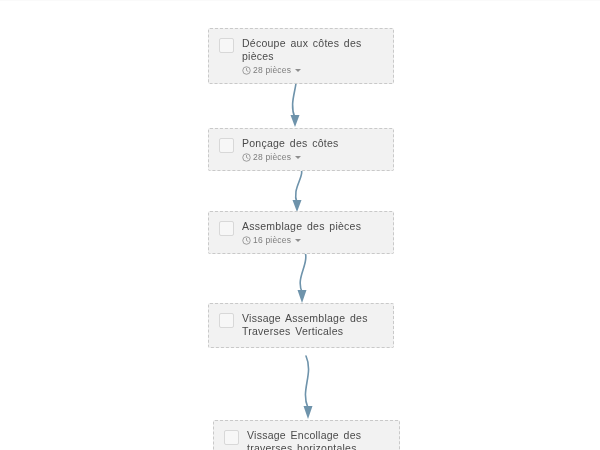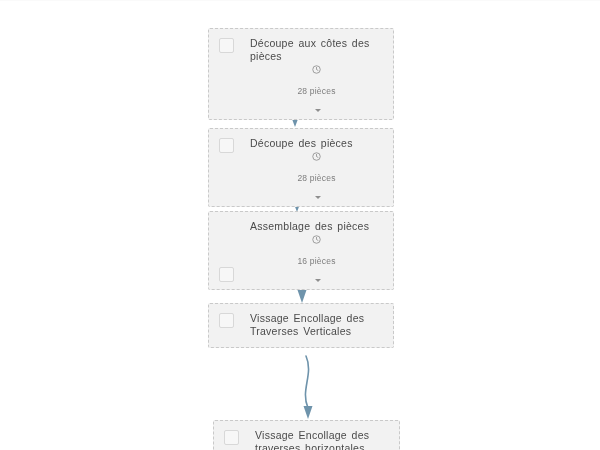--- a/index.html
+++ b/index.html
@@ -50,41 +50,39 @@
     box-sizing: border-box;
     background: #f7f7f7;
     border: 1px solid #d8d8d8;
     border-radius: 2px;
     margin-top: 1px;
   }
 
   .node-body {
     flex: 1 1 auto;
     min-width: 0;
-    margin-left: 8px;
   }
 
   .node-title {
     font-size: 10.5px;
     line-height: 13px;
     color: #4a4a4a;
     letter-spacing: 0.25px;
     word-spacing: 1.5px;
     margin: 0 0 2px 0;
   }
 
   .node-meta {
     display: flex;
     align-items: center;
-    gap: 12px;
+    gap: 2px;
     font-size: 8.5px;
     line-height: 11px;
     color: #7d7d7d;
     letter-spacing: 0.2px;
-    flex-direction: column;
   }
 
   .meta-icon {
     flex: 0 0 auto;
     display: inline-block;
     width: 9px;
     height: 9px;
     line-height: 0;
   }
 
@@ -145,55 +143,55 @@
         </span>
         <span>28 pièces</span>
         <span class="meta-caret"></span>
       </div>
     </div>
   </div>
 
   <div class="node" style="left:208px; top:128px; width:186px;">
     <div class="checkbox"></div>
     <div class="node-body">
-      <div class="node-title">Découpe des pièces</div>
+      <div class="node-title">Ponçage des côtes</div>
       <div class="node-meta">
         <span class="meta-icon">
           <svg width="9" height="9" viewBox="0 0 12 12">
             <circle cx="6" cy="6" r="5" fill="none" stroke="#8e8e8e" stroke-width="1.1"></circle>
             <path d="M6 3.2 L6 6 L8 7.2" fill="none" stroke="#8e8e8e" stroke-width="1.1" stroke-linecap="round"></path>
           </svg>
         </span>
         <span>28 pièces</span>
         <span class="meta-caret"></span>
       </div>
     </div>
   </div>
 
-  <div class="node" style="left:208px; top:211px; width:186px;align-items:flex-end;">
+  <div class="node" style="left:208px; top:211px; width:186px;">
     <div class="checkbox"></div>
     <div class="node-body">
       <div class="node-title">Assemblage des pièces</div>
       <div class="node-meta">
         <span class="meta-icon">
           <svg width="9" height="9" viewBox="0 0 12 12">
             <circle cx="6" cy="6" r="5" fill="none" stroke="#8e8e8e" stroke-width="1.1"></circle>
             <path d="M6 3.2 L6 6 L8 7.2" fill="none" stroke="#8e8e8e" stroke-width="1.1" stroke-linecap="round"></path>
           </svg>
         </span>
         <span>16 pièces</span>
         <span class="meta-caret"></span>
       </div>
     </div>
   </div>
 
   <div class="node" style="left:208px; top:303px; width:186px;">
     <div class="checkbox"></div>
     <div class="node-body">
-      <div class="node-title">Vissage Encollage des Traverses Verticales</div>
+      <div class="node-title">Vissage Assemblage des Traverses Verticales</div>
     </div>
   </div>
 
   <div class="node" style="left:213px; top:420px; width:187px; height:48px;">
     <div class="checkbox"></div>
     <div class="node-body">
       <div class="node-title">Vissage Encollage des traverses horizontales</div>
     </div>
   </div>
 

